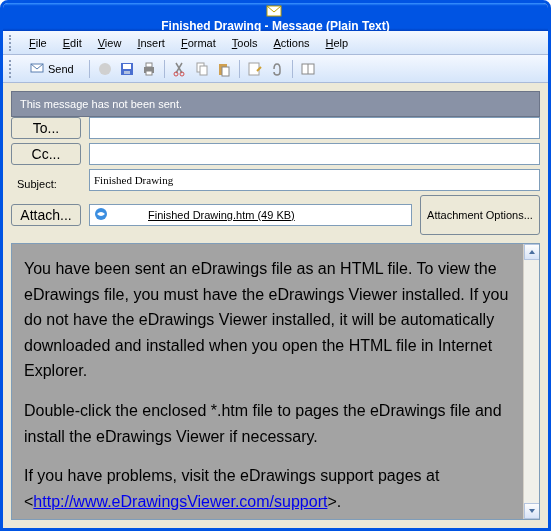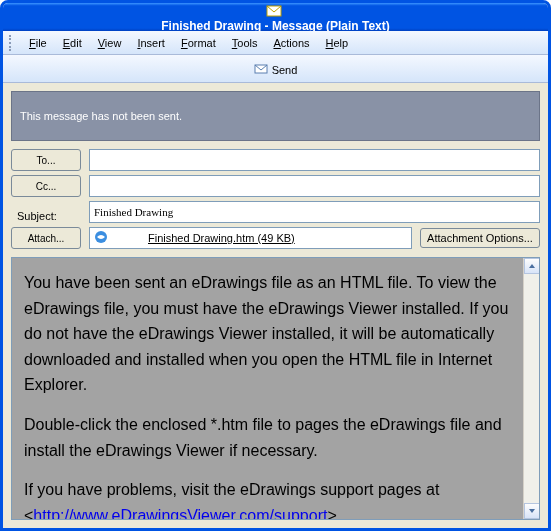--- a/index.html
+++ b/index.html
@@ -10,35 +10,35 @@
 .titlebar-text { color: #fff; font-weight: bold; flex: 1; font-size: 12px; }
 .win-controls { display: flex; gap: 2px; }
 .win-btn { width: 21px; height: 21px; border: 1px solid #fff; border-radius: 3px; display: flex; align-items: center; justify-content: center; cursor: pointer; }
 .win-min, .win-max { background: linear-gradient(to bottom, #7ba7e8, #3874d6); }
 .win-close { background: linear-gradient(to bottom, #f5a393, #e35e4e); }
 .win-btn svg { width: 10px; height: 10px; }
 .menubar { height: 24px; background: linear-gradient(to bottom, #f4f8ff, #d5e5fa); display: flex; align-items: center; padding: 0 6px; border-bottom: 1px solid #a9bad9; }
 .menu-grip { width: 6px; height: 16px; border-left: 2px dotted #8a9bb8; margin-right: 6px; }
 .menu-item { padding: 2px 8px; cursor: pointer; text-decoration: underline; text-decoration-color: rgba(0,0,0,0); }
 .menu-item::first-letter { text-decoration: underline; }
-.toolbar { height: 28px; background: linear-gradient(to bottom, #f4f8ff, #d5e5fa); display: flex; align-items: center; padding: 0 6px; gap: 4px; border-bottom: 1px solid #a9bad9; flex-direction: column; }
+.toolbar { height: 28px; background: linear-gradient(to bottom, #f4f8ff, #d5e5fa); display: flex; align-items: center; padding: 0 6px; gap: 4px; border-bottom: 1px solid #a9bad9; }
 .tb-grip { width: 6px; height: 18px; border-left: 2px dotted #8a9bb8; margin-right: 2px; }
 .send-btn { display: flex; align-items: center; gap: 4px; padding: 2px 8px; cursor: pointer; border: 1px solid transparent; }
 .tb-icon { width: 18px; height: 18px; display: flex; align-items: center; justify-content: center; cursor: pointer; }
 .tb-sep { width: 1px; height: 18px; background: #a9bad9; margin: 0 2px; }
 .header-area { padding: 8px; background: #ece9d8; }
-.notice-bar { background: #8992a6; color: #fff; padding: 18px 8px; margin-bottom: 8px; border: 1px solid #6b7488; }
+.notice-bar { background: #8992a6; color: #fff; padding: 6px 8px; border: 1px solid #6b7488; }
 .field-row { display: flex; gap: 8px; margin-bottom: 4px; align-items: center; }
-.field-btn { width: 70px; height: 22px; background: #ece9d8; border: 1px solid #7a8a99; border-radius: 3px; cursor: pointer; font-size: 10px; }
+.field-btn { width: 70px; height: 22px; background: #ece9d8; border: 1px solid #7a8a99; border-radius: 3px; cursor: pointer; font-size: 14px; }
 .field-label { width: 70px; text-align: left; padding-left: 6px; margin-top: 8px; }
 .field-input { flex: 1; height: 22px; border: 1px solid #7f9db9; background: #fff; padding: 4px 4px; font-size: 11px; font-family: Tahoma; }
 .attach-row { display: flex; gap: 8px; align-items: center; }
 .attach-box { flex: 1; height: 22px; border: 1px solid #7f9db9; background: #fff; display: flex; align-items: center; padding: 0 4px; gap: 4px; }
 .attach-file { text-decoration: underline; cursor: pointer; margin-left: 36px; }
-.opt-btn { width: 120px; height: 20px; background: #ece9d8; border: 1px solid #7a8a99; border-radius: 3px; cursor: pointer; font-size: 11px; }
+.opt-btn { width: 120px; height: 40px; background: #ece9d8; border: 1px solid #7a8a99; border-radius: 3px; cursor: pointer; font-size: 11px; }
 .body-area { flex: 1; margin: 0 8px 8px 8px; border: 1px solid #7f9db9; background: #a3a3a3; padding: 12px; font-family: Verdana, sans-serif; font-size: 16px; line-height: 1.6; position: relative; overflow-y: auto; }
 .body-area p { margin-bottom: 14px; }
 .body-area a { color: #0000ee; text-decoration: underline; }
 .scrollbar-v { position: absolute; right: 0; top: 0; bottom: 0; width: 16px; background: #f0f0ea; border-left: 1px solid #d4d0c8; }
 .scroll-btn { width: 16px; height: 16px; background: linear-gradient(to bottom,#fdfdfd,#d8e4f8); border: 1px solid #b4c5e0; display:flex; align-items:center; justify-content:center; }
 </style>
 </head>
 <body>
 
 <div class="window">

